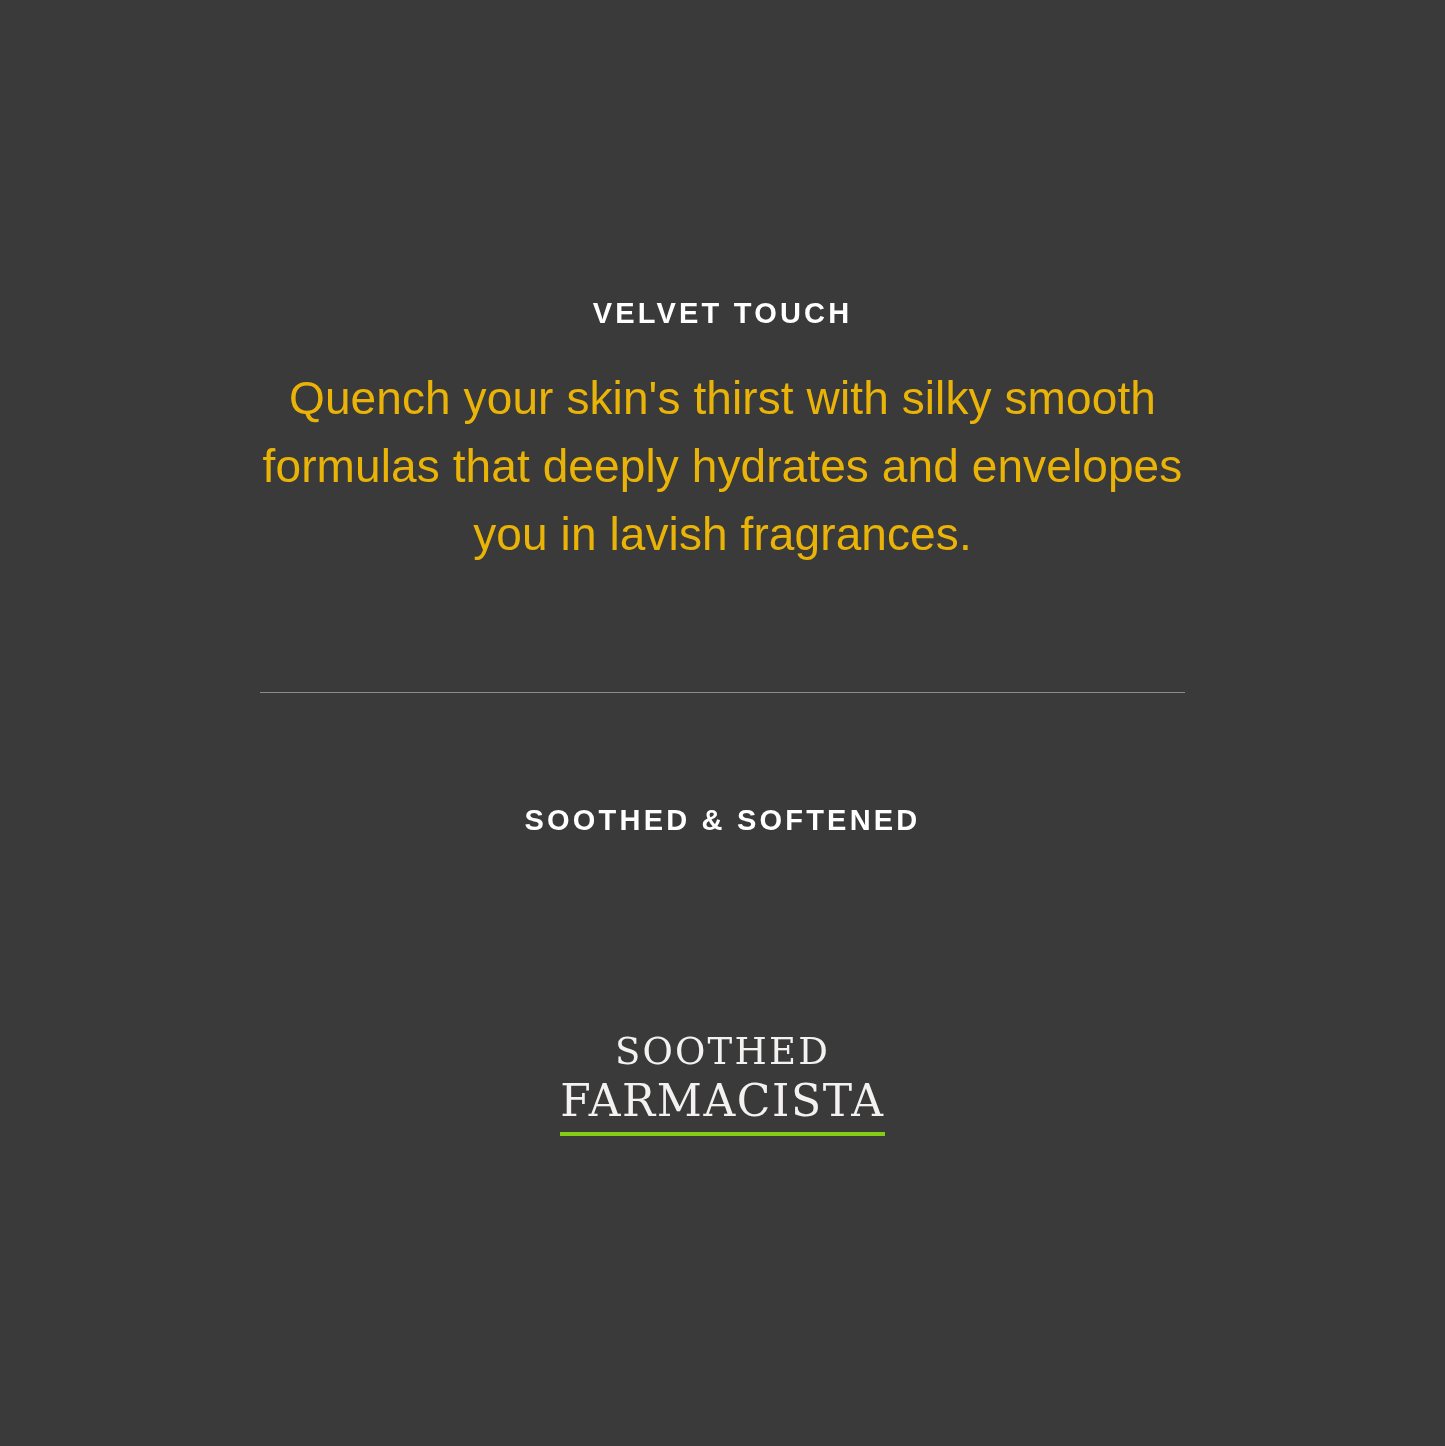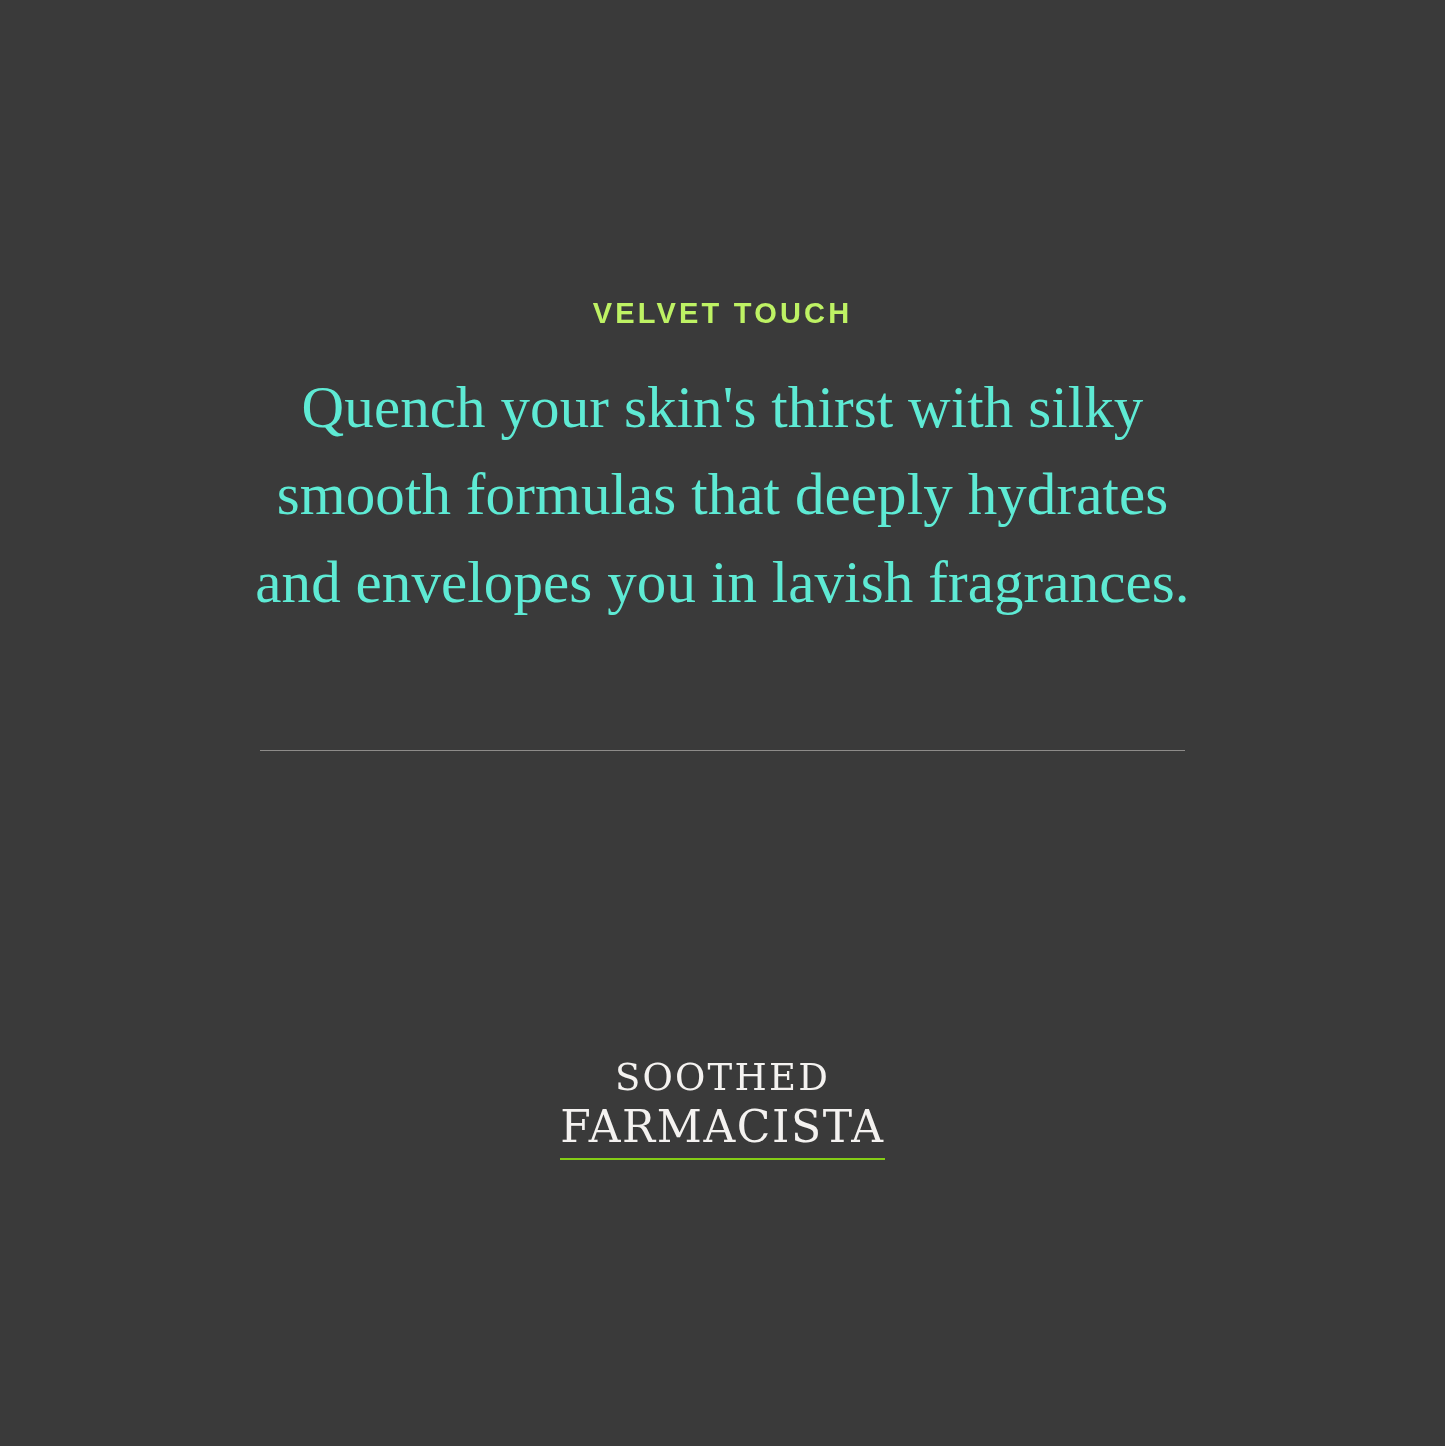--- a/index.html
+++ b/index.html
@@ -29,33 +29,33 @@
     display: flex;
     flex-direction: column;
     align-items: center;
   }
   .block {
     width: 960px;
     text-align: center;
   }
   .block-1 { margin-top: 298px; }
   .eyebrow {
-    color: #bef264;
+    color: #ffffff;
     font-family: "Liberation Sans", sans-serif;
     font-size: 29px;
     font-weight: bold;
     letter-spacing: 3.2px;
     line-height: 1.1;
     text-transform: uppercase;
   }
   .body-text {
-    color: #5eead4;
-    font-family: Liberation Serif, serif;
+    color: #eab308;
+    font-family: Liberation Sans, sans-serif;
     font-weight: normal;
-    font-size: 59px;
+    font-size: 46px;
     line-height: 1.48;
     letter-spacing: 0.1px;
     margin-top: 34px;
   }
   .divider-wrap {
     width: 925px;
     display: flex;
     justify-content: center;
     margin-top: 124px;
   }
@@ -76,39 +76,40 @@
   .logo-line-1 {
     font-size: 37px;
     letter-spacing: 2.2px;
   }
   .logo-line-2 {
     font-size: 44px;
     letter-spacing: 1.6px;
     margin-top: 9px;
     display: inline-block;
     padding-bottom: 9px;
-    border-bottom: 2px solid #84cc16;
+    border-bottom: 4px solid #84cc16;
   }
 </style>
 </head>
 <body>
 
 <div class="canvas">
   <div class="content">
 
     <div class="block block-1">
       <div class="eyebrow">VELVET TOUCH</div>
       <div class="body-text">Quench your skin's thirst with silky smooth formulas that deeply hydrates and envelopes you in lavish fragrances.</div>
     </div>
 
     <div class="divider-wrap">
       <div class="divider"></div>
     </div>
 
     <div class="block block-2">
+      <div class="eyebrow">SOOTHED &amp; SOFTENED</div>
     </div>
 
     <div class="logo">
       <div class="logo-line-1">SOOTHED</div>
       <div class="logo-line-2">FARMACISTA</div>
     </div>
 
   </div>
 </div>
 

